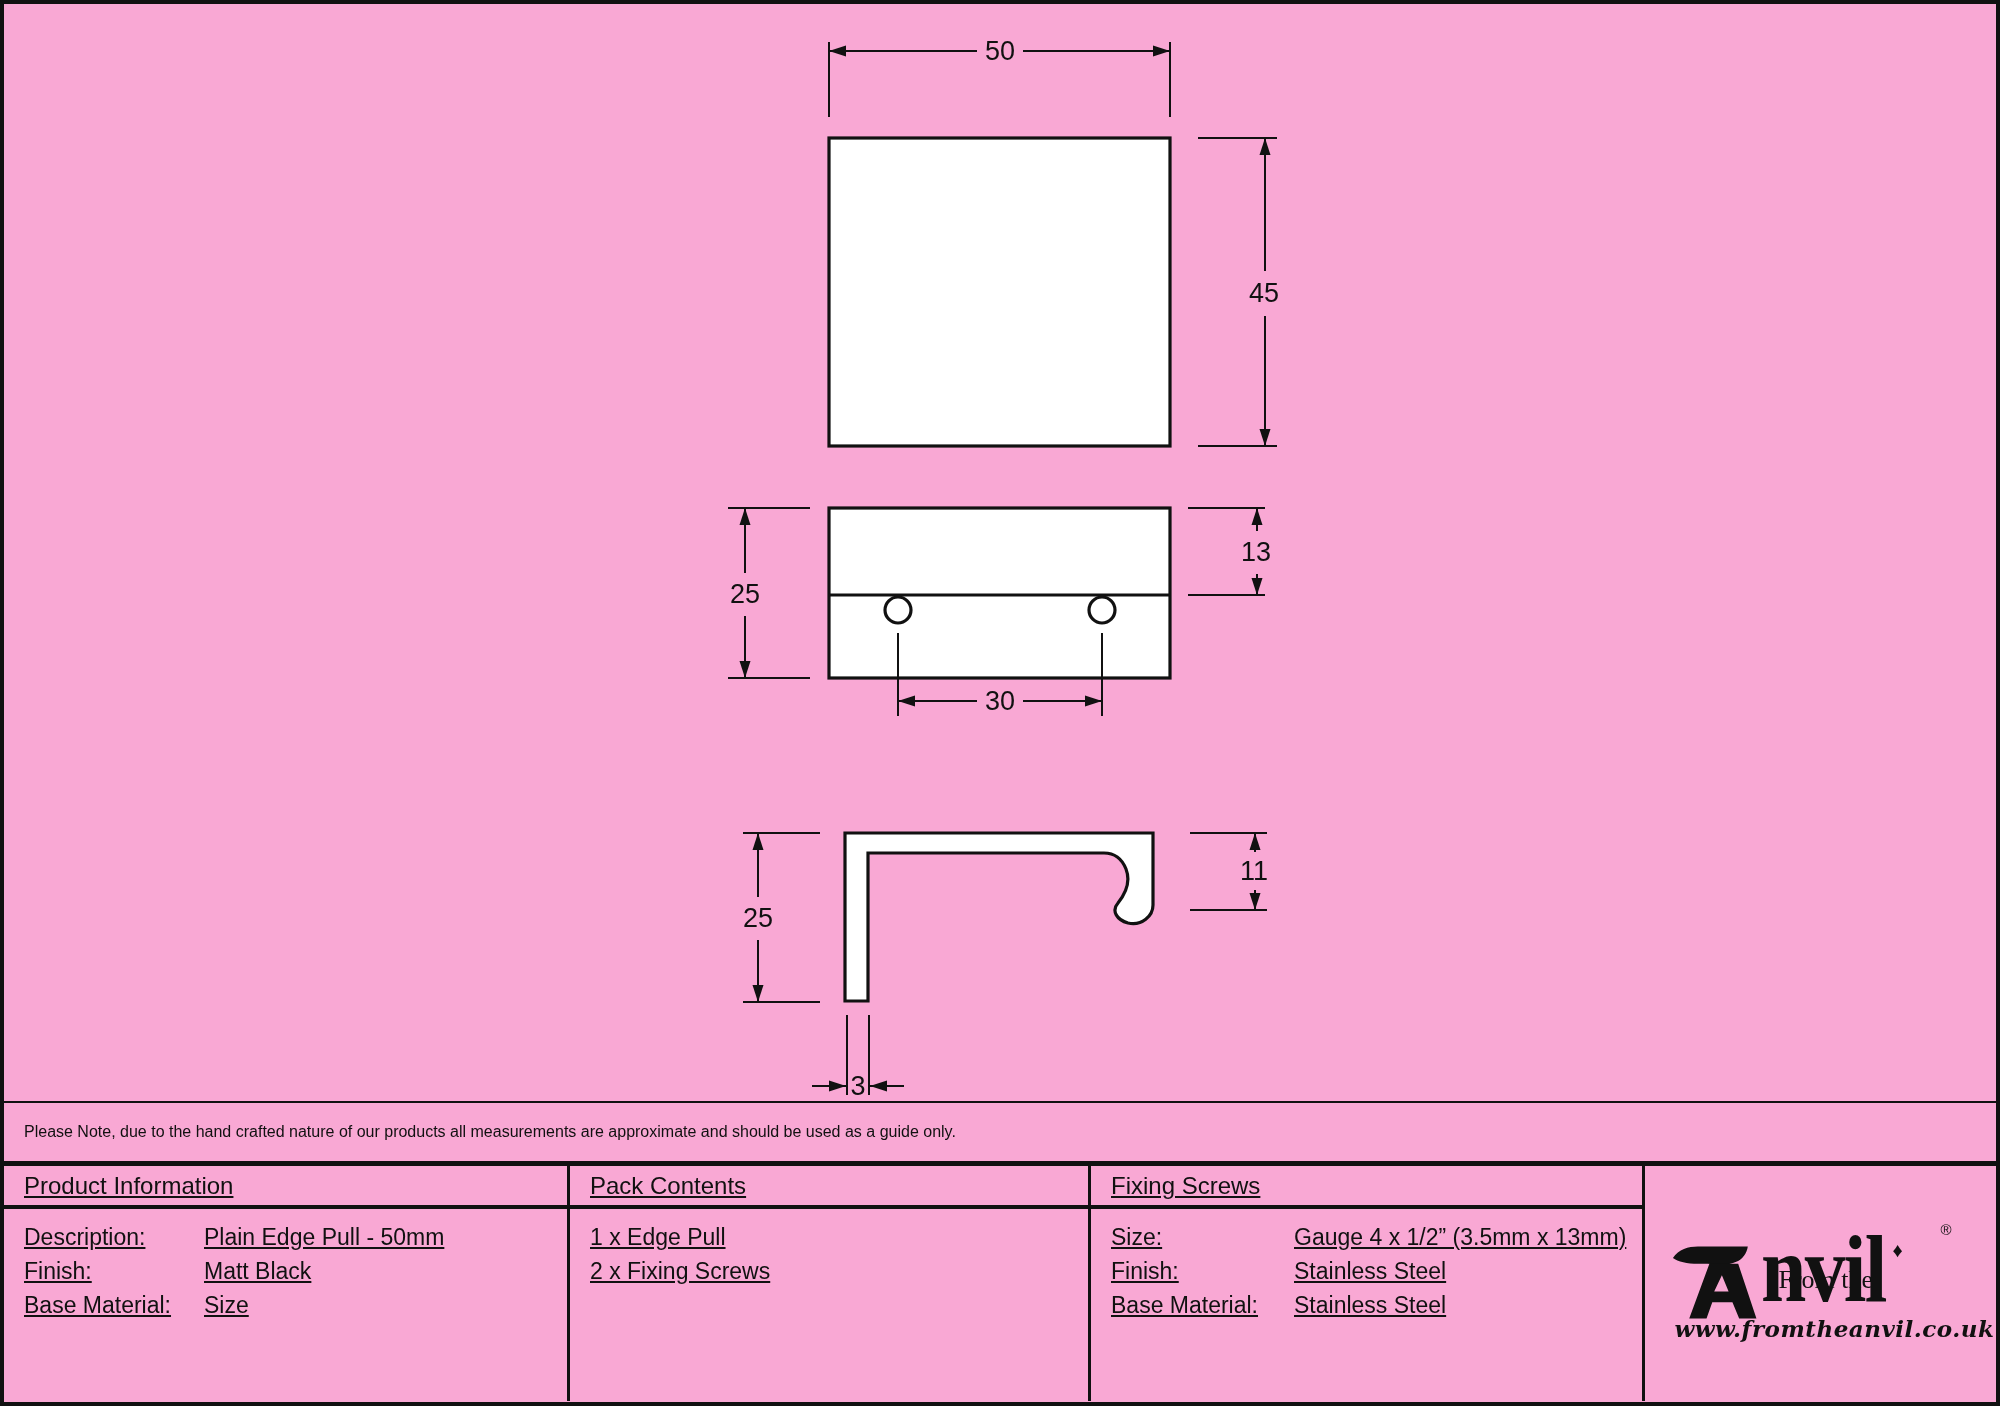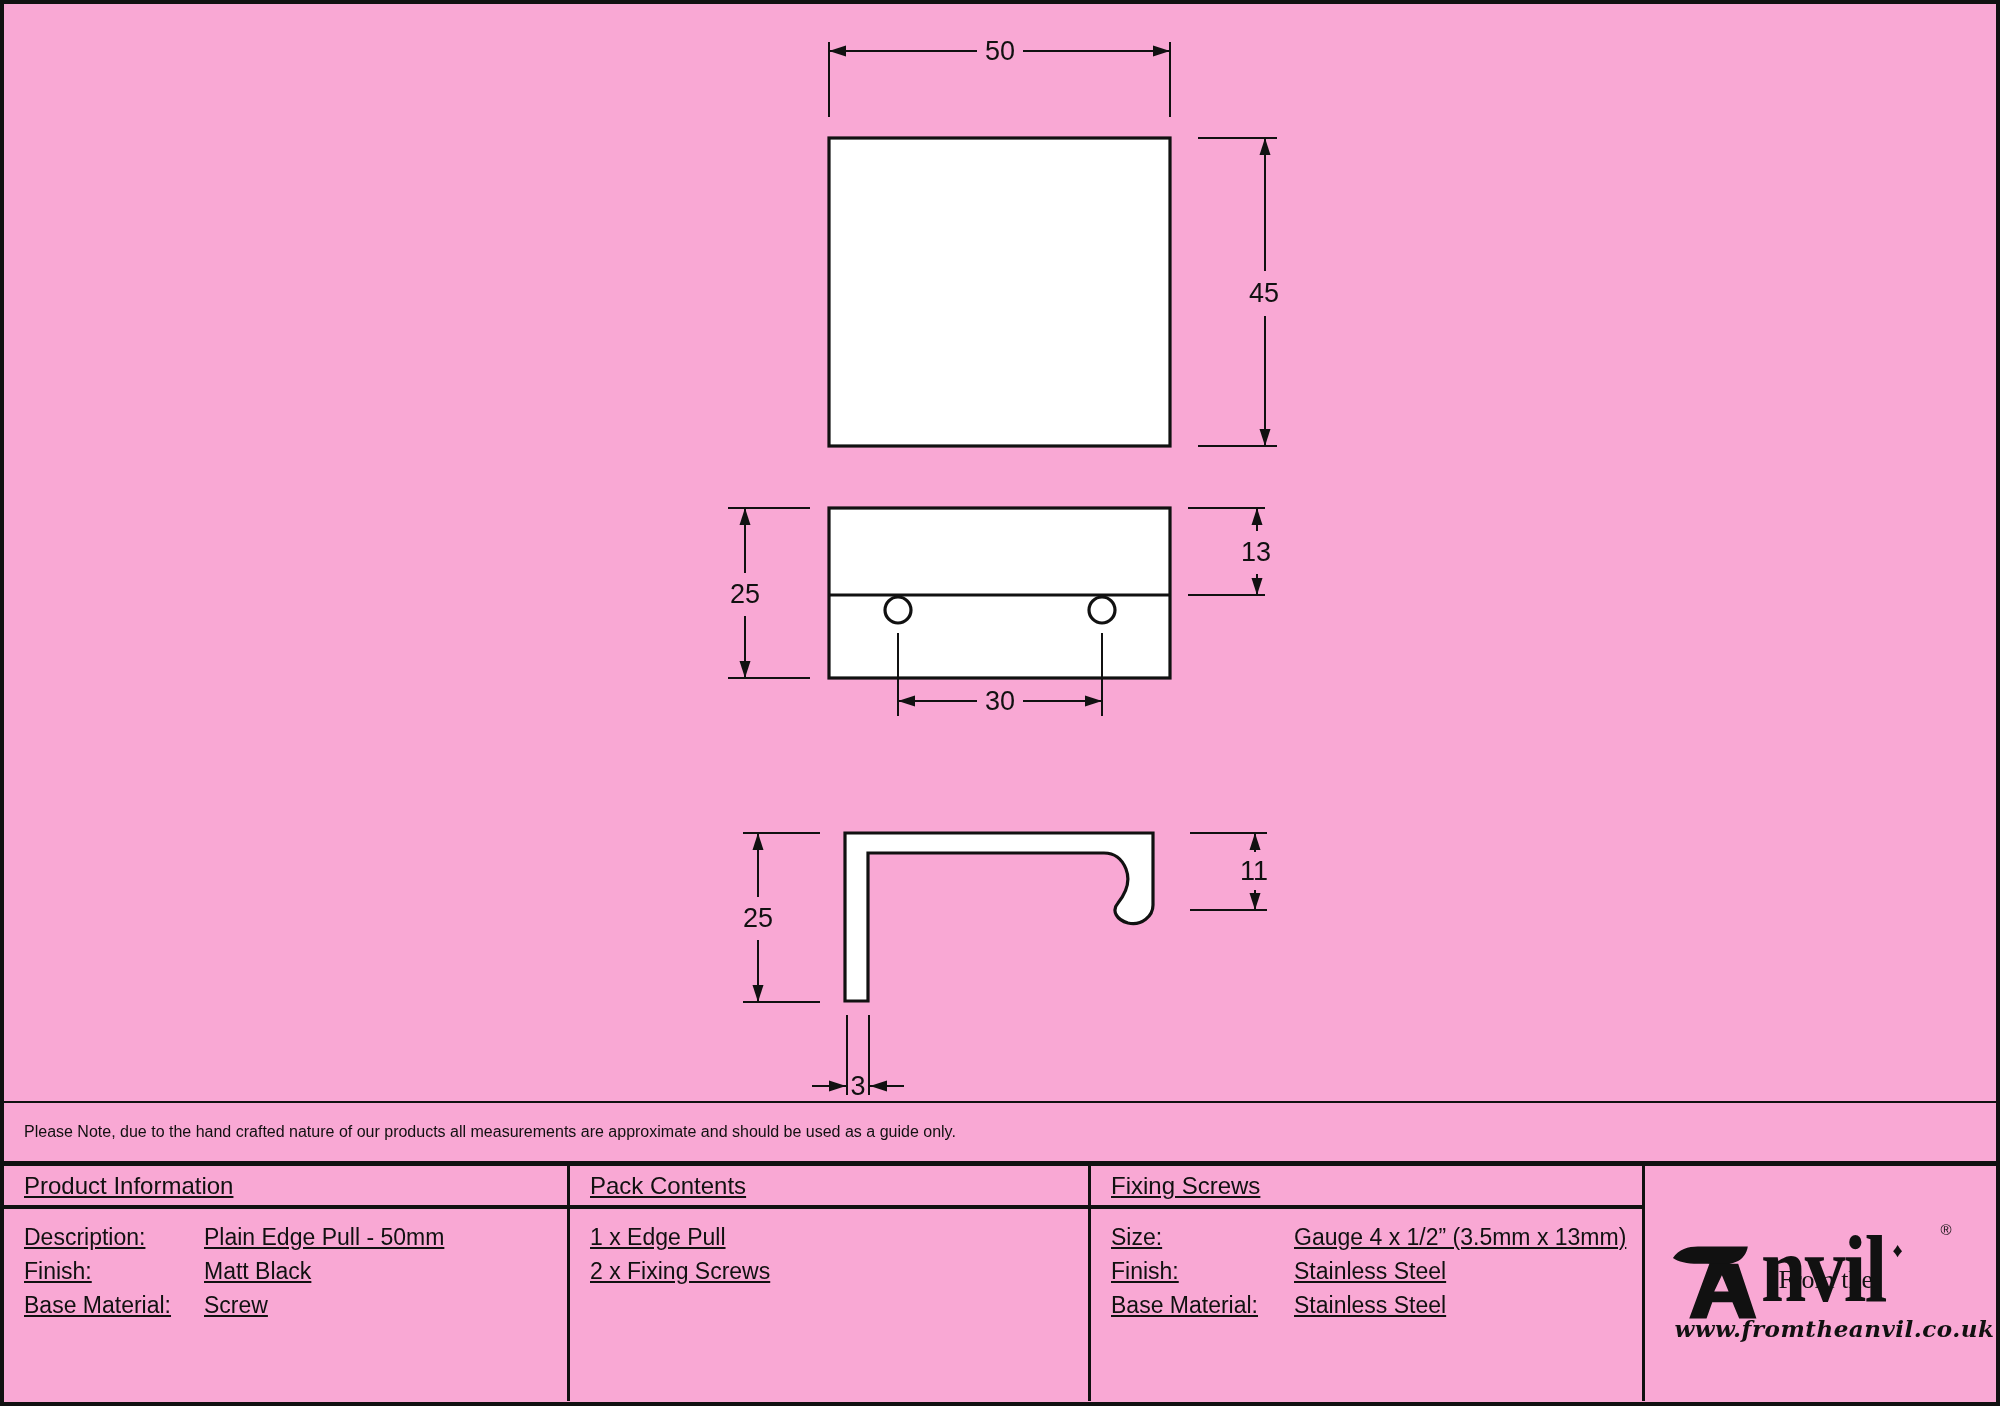--- a/index.html
+++ b/index.html
@@ -142,21 +142,21 @@
       <div class="kv">
         <span class="k">Description:</span>
         <span class="v">Plain Edge Pull - 50mm</span>
       </div>
       <div class="kv">
         <span class="k">Finish:</span>
         <span class="v">Matt Black</span>
       </div>
       <div class="kv">
         <span class="k">Base Material:</span>
-        <span class="v">Screw</span>
+        <span class="v">Size</span>
       </div>
     </div>
 
     <div class="tb" style="grid-column:2;grid-row:2">
       <div class="item">1 x Edge Pull</div>
       <div class="item">2 x Fixing Screws</div>
     </div>
 
     <div class="tb fix" style="grid-column:3;grid-row:2">
       <div class="kv">

